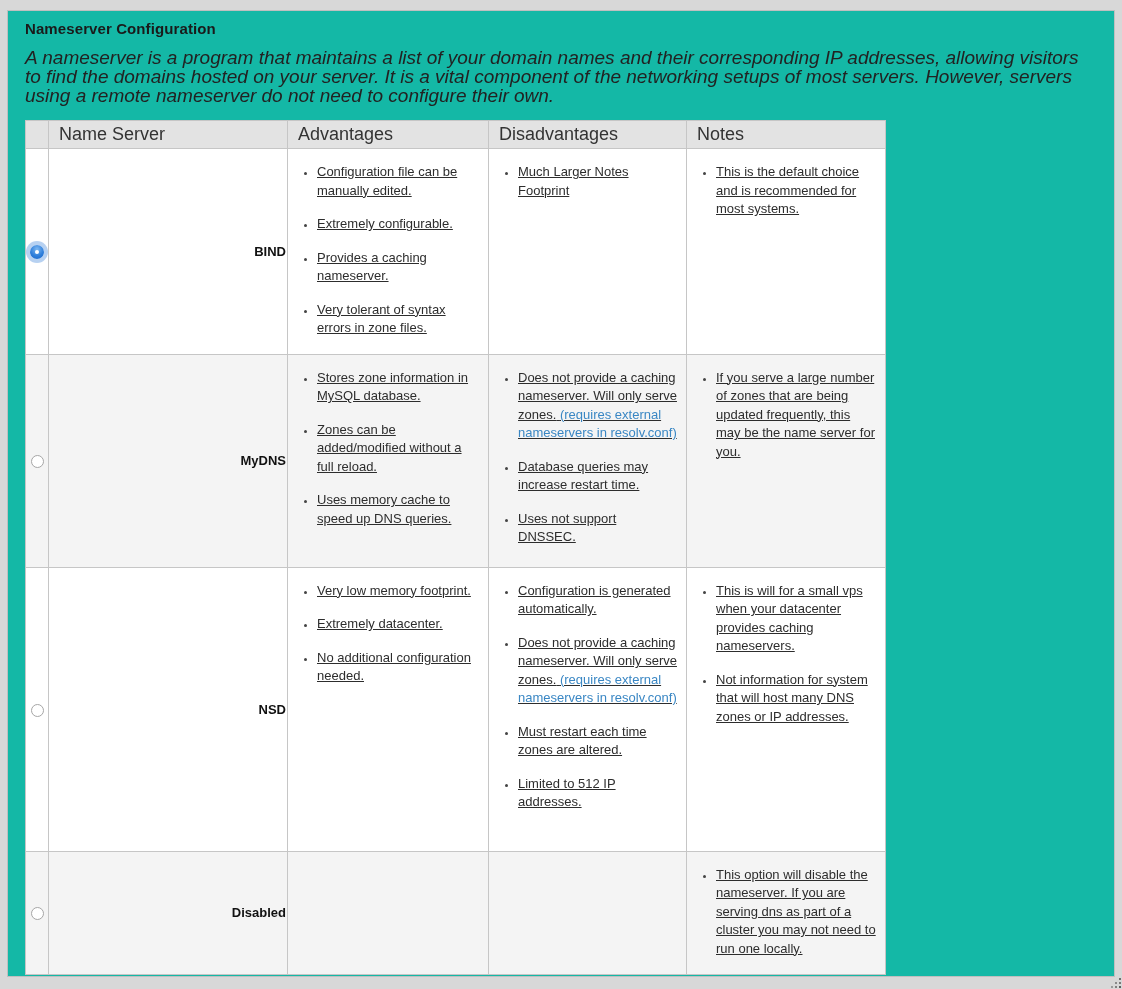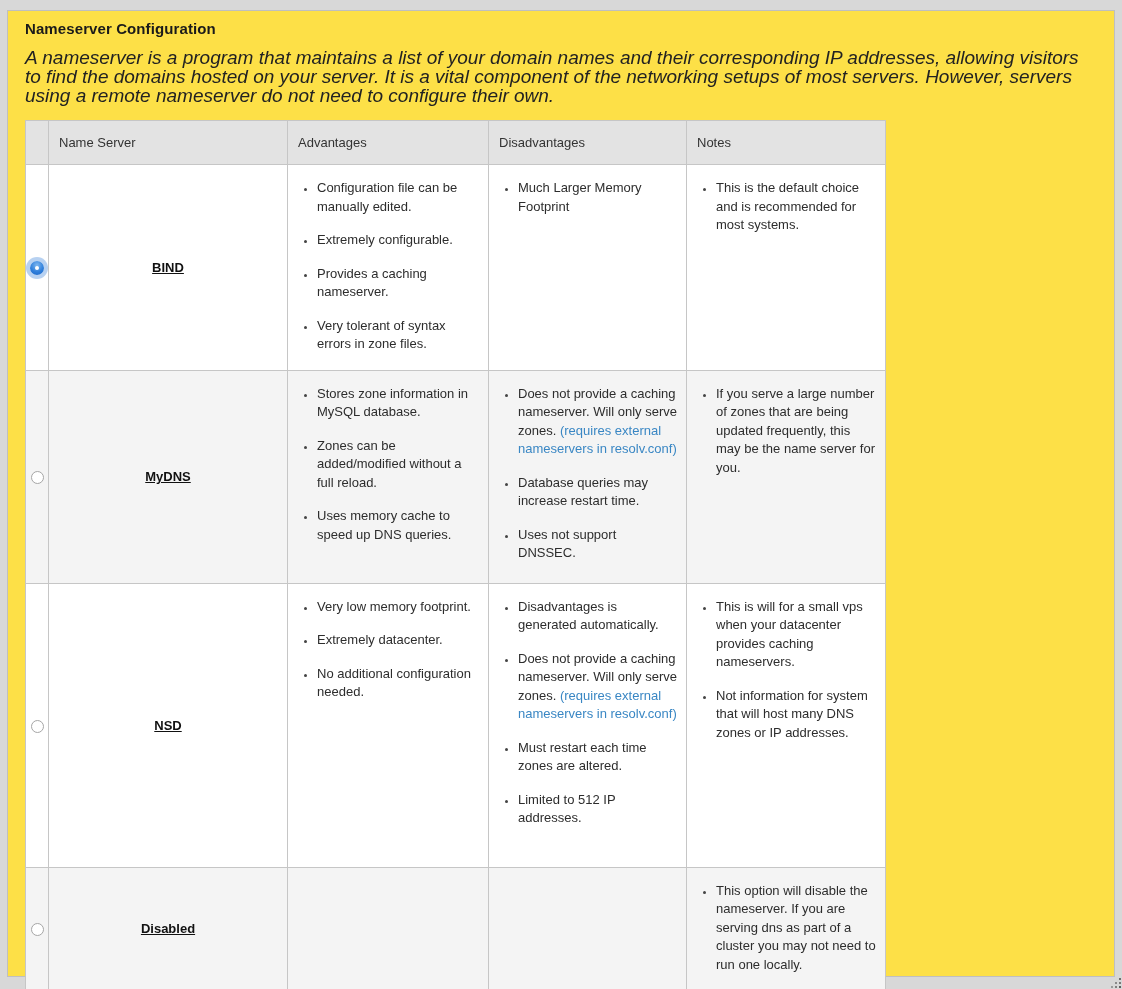--- a/index.html
+++ b/index.html
@@ -7,21 +7,21 @@
     margin: 0; padding: 0;
     width: 1122px; height: 989px;
     background: #d8d8d8;
     font-family: "Liberation Sans", "DejaVu Sans", sans-serif;
     overflow: hidden;
   }
   .panel {
     position: absolute;
     left: 7px; top: 10px;
     width: 1108px; height: 967px;
-    background: #fde047;
+    background: #14b8a6;
     border: 1px solid #bfbfbf;
     padding: 0 17px;
   }
   .page-title {
     margin: 9px 0 0 0;
     font-size: 15px;
     font-weight: bold;
     color: #1a1a1a;
     letter-spacing: 0.1px;
   }
@@ -43,53 +43,53 @@
     border-collapse: collapse;
     width: 860px;
     font-size: 13px;
     color: #2d2d2d;
     table-layout: fixed;
   }
   .ns-table th, .ns-table td {
     border: 1px solid #c6c6c6;
   }
   .ns-table thead th {
-    height: 44px;
+    height: 28px;
     background: #e3e3e3;
     font-weight: normal;
     color: #333333;
     text-align: left;
     vertical-align: middle;
     padding: 0 10px;
-    font-size: 13px;
+    font-size: 18px;
   }
   .ns-table thead th.radio-col { padding: 0; }
   .ns-table tbody td { vertical-align: top; background: #ffffff; }
   .ns-table tbody tr.alt td { background: #f4f4f4; }
   .row-bind     td { height: 193px; }
   .row-mydns    td { height: 213px; }
   .row-nsd      td { height: 284px; margin-top: 48px; }
   .row-disabled td { height: 112px; }
   .radio-cell {
     vertical-align: middle !important;
     text-align: center;
     padding: 0;
     cursor: pointer;
   }
   .name-cell {
     vertical-align: middle !important;
-    text-align: center;
+    text-align: right;
     font-weight: bold;
     color: #111111;
-    text-decoration: underline;
   }
   .list-cell ul {
     margin: 0;
     padding: 13px 8px 0 28px;
     list-style: disc outside;
+    text-decoration: underline;
   }
   .list-cell li {
     margin: 0 0 15px 0;
     line-height: 18.5px;
     color: #2d2d2d;
   }
   .list-cell li::marker { color: #444; font-size: 11px; }
   a.cell-link { color: #3a87c4; text-decoration: none; cursor: pointer; }
   
   .radio {
@@ -167,21 +167,21 @@
         <td class="list-cell">
           <ul>
             <li><span>Configuration file can be manually edited.</span></li>
             <li><span>Extremely configurable.</span></li>
             <li><span>Provides a caching nameserver.</span></li>
             <li><span>Very tolerant of syntax errors in zone files.</span></li>
           </ul>
         </td>
         <td class="list-cell">
           <ul>
-            <li><span>Much Larger Memory Footprint</span></li>
+            <li><span>Much Larger Notes Footprint</span></li>
           </ul>
         </td>
         <td class="list-cell">
           <ul>
             <li><span>This is the default choice and is recommended for most systems.</span></li>
           </ul>
         </td>
       </tr>
 
       <tr class="row-mydns alt">
@@ -217,21 +217,21 @@
         <td class="name-cell">NSD</td>
         <td class="list-cell">
           <ul>
             <li><span>Very low memory footprint.</span></li>
             <li><span>Extremely datacenter.</span></li>
             <li><span>No additional configuration needed.</span></li>
           </ul>
         </td>
         <td class="list-cell">
           <ul>
-            <li><span>Disadvantages is generated automatically.</span></li>
+            <li><span>Configuration is generated automatically.</span></li>
             <li><span>Does not provide a caching nameserver. Will only serve zones.</span> <a class="cell-link">(requires external nameservers in resolv.conf)</a></li>
             <li><span>Must restart each time zones are altered.</span></li>
             <li><span>Limited to 512 IP addresses.</span></li>
           </ul>
         </td>
         <td class="list-cell">
           <ul>
             <li><span>This is will for a small vps when your datacenter provides caching nameservers.</span></li>
             <li><span>Not information for system that will host many DNS zones or IP addresses.</span></li>
           </ul>

